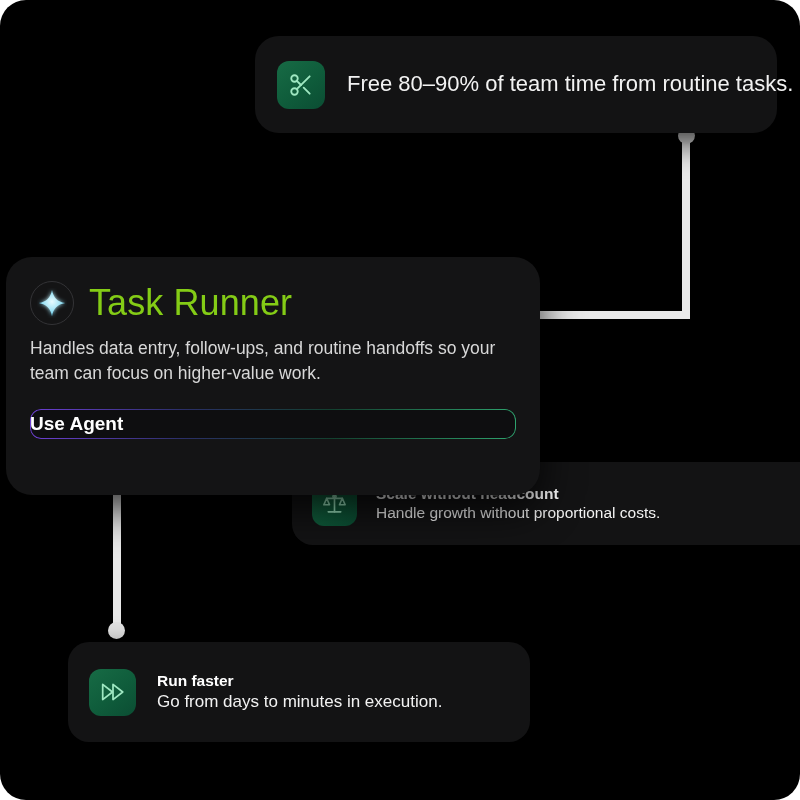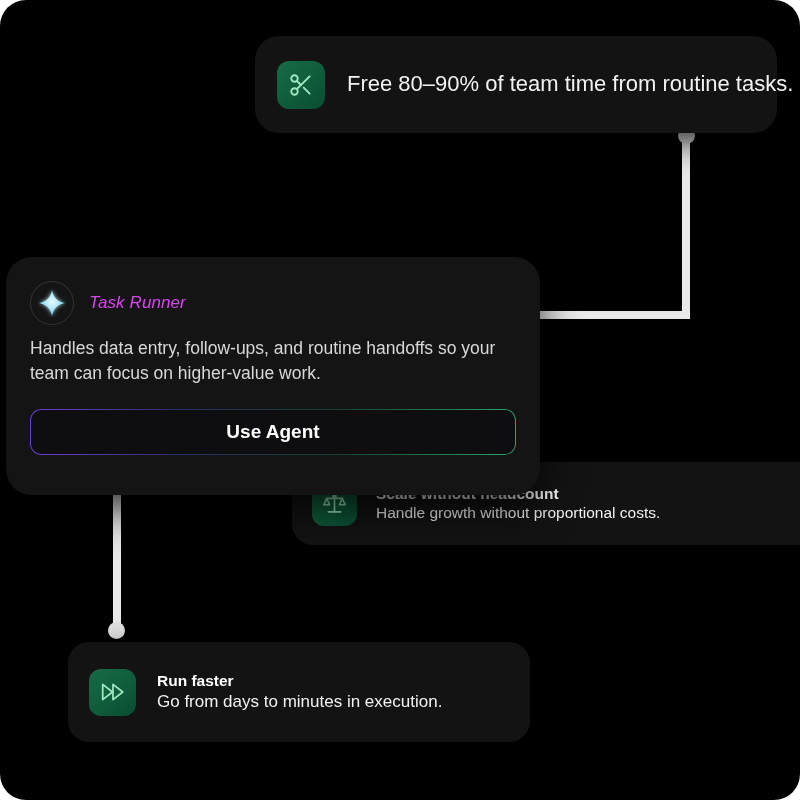--- a/index.html
+++ b/index.html
@@ -125,42 +125,41 @@
   .sparkle-ring {
     width: 42px; height: 42px;
     border-radius: 50%;
     border: 1px solid #333336;
     display: flex;
     align-items: center;
     justify-content: center;
     background: #141415;
   }
   .agent-title {
-    color: #d946ef;
-    font-size: 17px;
+    color: #84cc16;
+    font-size: 36px;
     font-weight: normal;
     letter-spacing: .1px;
-    font-style: italic;
   }
   .agent-desc {
     margin-top: 11px;
     color: #d8d8d8;
     font-size: 17.5px;
     line-height: 1.45;
     max-width: 500px;
   }
   .use-agent-btn {
     margin-top: 22px;
     position: relative;
-    height: 46px;
+    height: 30px;
     border-radius: 15px;
     background: #0e0e10;
     display: flex;
     align-items: center;
-    justify-content: center;
+    justify-content: flex-start;
     cursor: pointer;
   }
   .use-agent-btn::before {
     content: "";
     position: absolute;
     inset: 0;
     border-radius: 11px;
     padding: 1px;
     background: linear-gradient(90deg, #6d3fd4 0%, #2a2f66 32%, #13402f 62%, #2ea36e 100%);
     -webkit-mask: linear-gradient(#000 0 0) content-box, linear-gradient(#000 0 0);

